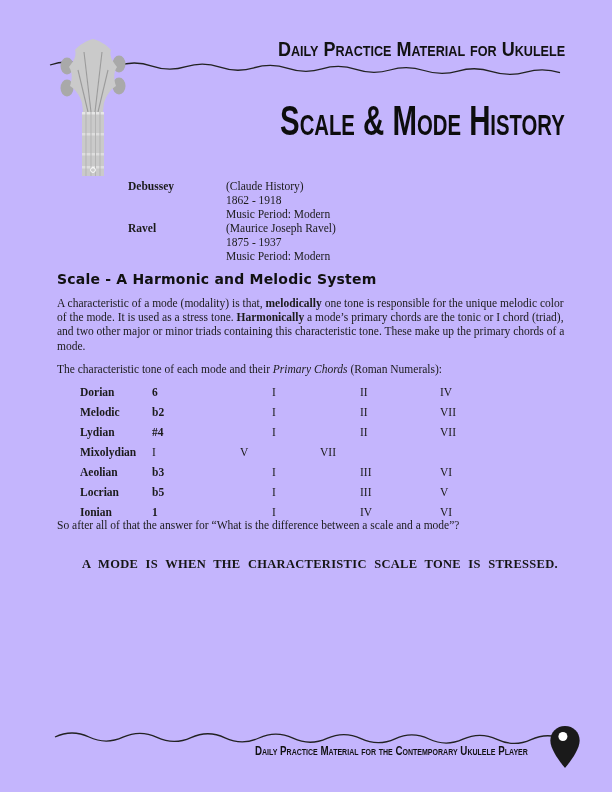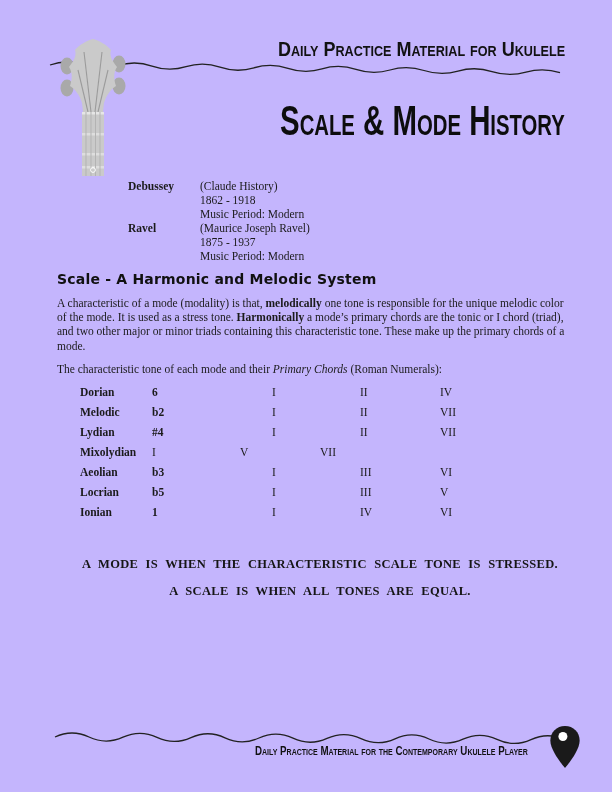--- a/index.html
+++ b/index.html
@@ -13,21 +13,21 @@
   .banner{
     position:absolute;white-space:nowrap;color:#121212;
     font-family:"Liberation Sans", sans-serif;font-weight:bold;
     font-variant:small-caps;letter-spacing:0px;
   }
   .header-title{right:47px;top:38px;font-size:20px;transform:scaleX(0.9);transform-origin:100% 0;}
   .doc-title{right:47px;top:97px;font-size:42px;transform:scaleX(0.7);transform-origin:100% 0;color:#0d0d0d;}
   .footer-title{right:84px;top:744px;font-size:12.5px;transform:scaleX(0.78);transform-origin:100% 0;}
   
   .composers{position:absolute;left:128px;top:179px;font-size:11.5px;line-height:14px;}
-  .composer-row{display:flex;}
+  .composer-row{display:flex;gap:26px;}
   .c-name{width:72px;font-weight:bold;}
   
   .section-heading{
     position:absolute;left:57px;top:271px;
     font-family:"DejaVu Sans","Liberation Sans",sans-serif;
     font-weight:bold;font-size:14px;color:#111;letter-spacing:0.2px;
   }
   .body-para{position:absolute;left:57px;top:296px;width:512px;margin:0;
     font-size:11.5px;line-height:14.2px;}
   .table-intro{position:absolute;left:57px;top:363px;margin:0;font-size:11.5px;}
@@ -163,23 +163,23 @@
     </div>
     <div class="mt-row">
       <span class="mt-mode">Ionian</span>
       <span class="mt-tone">1</span>
       <span class="mt-c1">I</span>
       <span class="mt-c2">IV</span>
       <span class="mt-c3">VI</span>
     </div>
   </div>
 
+  <p class="question">So after all of that the answer for “What is the difference between a scale and a mode”?</p>
 
   <div class="statement s1">A MODE IS WHEN THE CHARACTERISTIC SCALE TONE IS STRESSED.</div>
-  <div class="statement s2">A SCALE IS WHEN ALL TONES ARE EQUAL.</div>
 
   <svg class="wave wave-bottom" width="520" height="32">
     <path d="M5,15 q17,-8 34,0 t34,0.2 t34,0.2 t34,0.2 t34,0.2 t34,0.2 t34,0.2 t34,0.2 t34,0.2 t34,0.2 t34,0.2 t34,0.2 t34,0.2 t34,0.2 t34,0.2" fill="none" stroke="#222" stroke-width="1.3"></path>
   </svg>
 
   <div class="banner footer-title">Daily Practice Material for the Contemporary Ukulele Player</div>
 
   <svg class="pin" width="32" height="44" viewBox="0 0 30 42">
     <path d="M15,1 C23,1 29,7 29,15 C29,25 15,41 15,41 C15,41 1,25 1,15 C1,7 7,1 15,1 Z" fill="#1a1a1a"></path>
     <circle cx="13" cy="11" r="4.3" fill="#ffffff"></circle>

